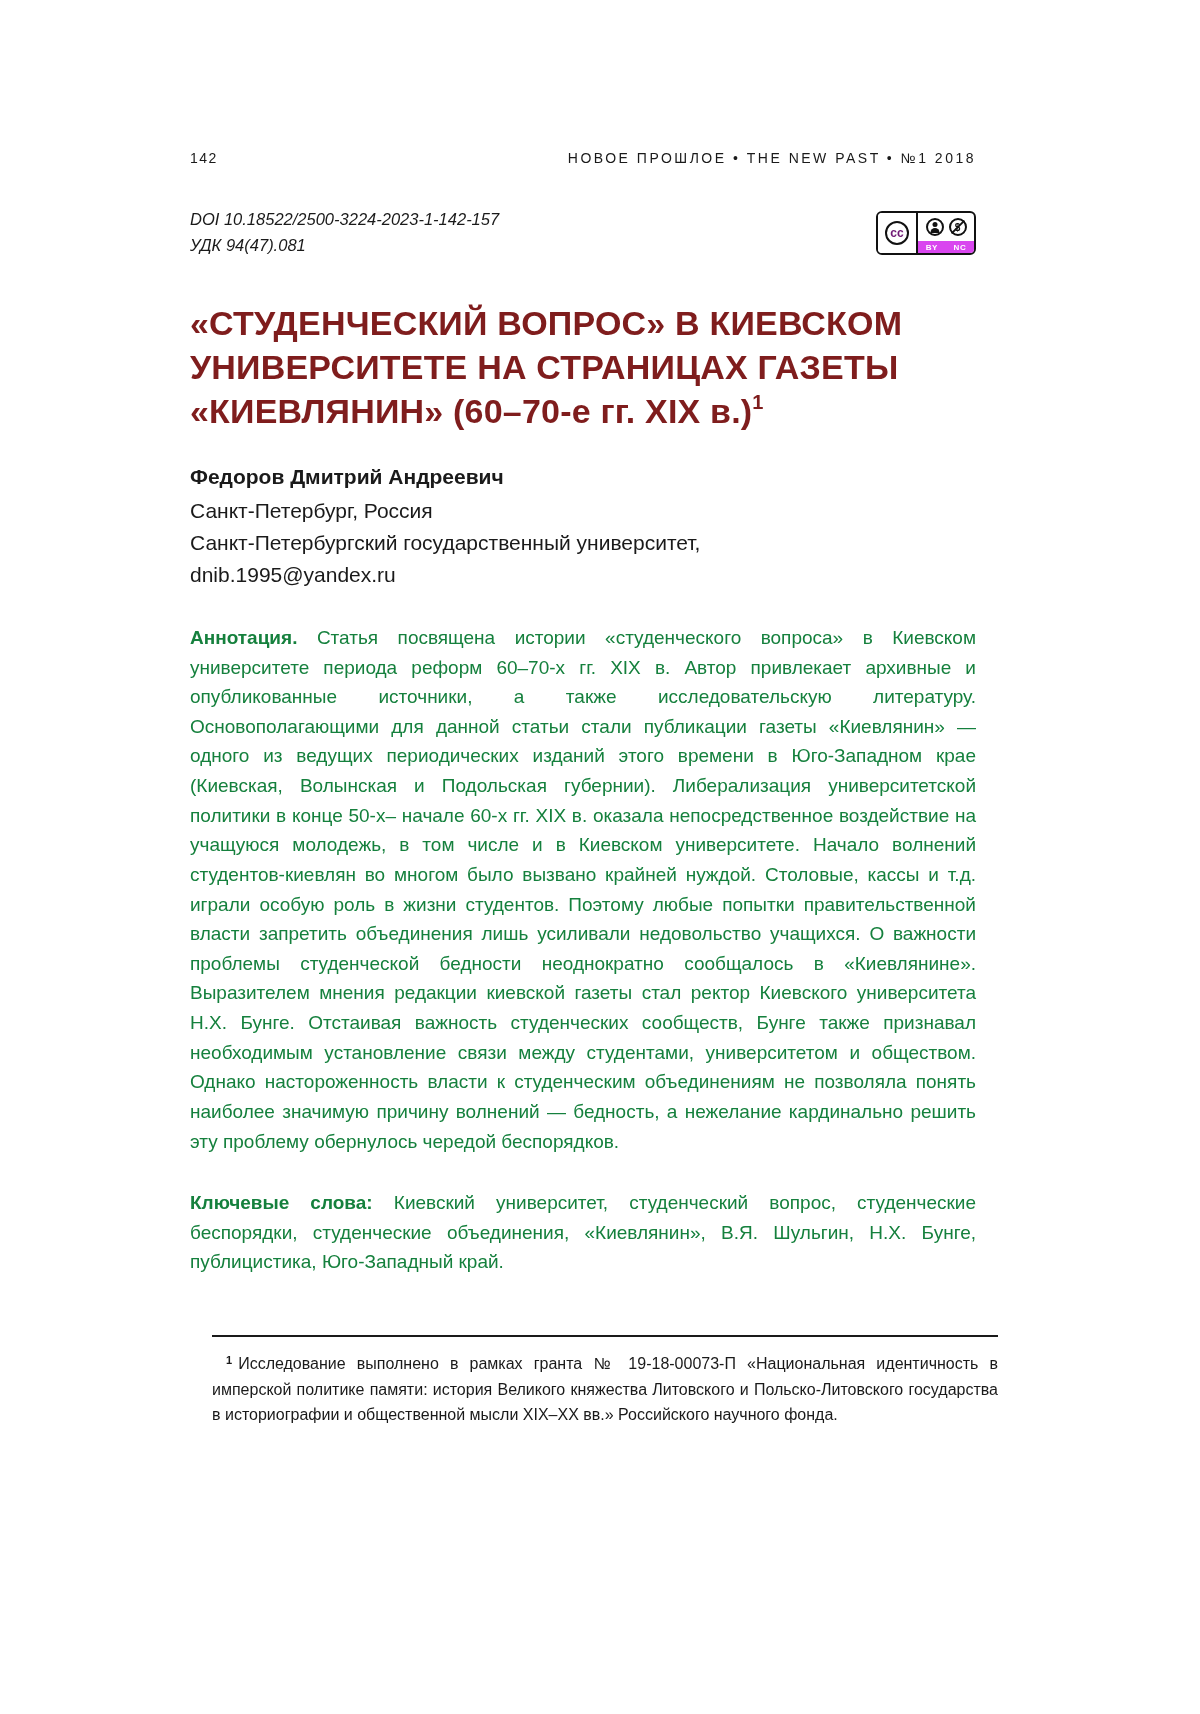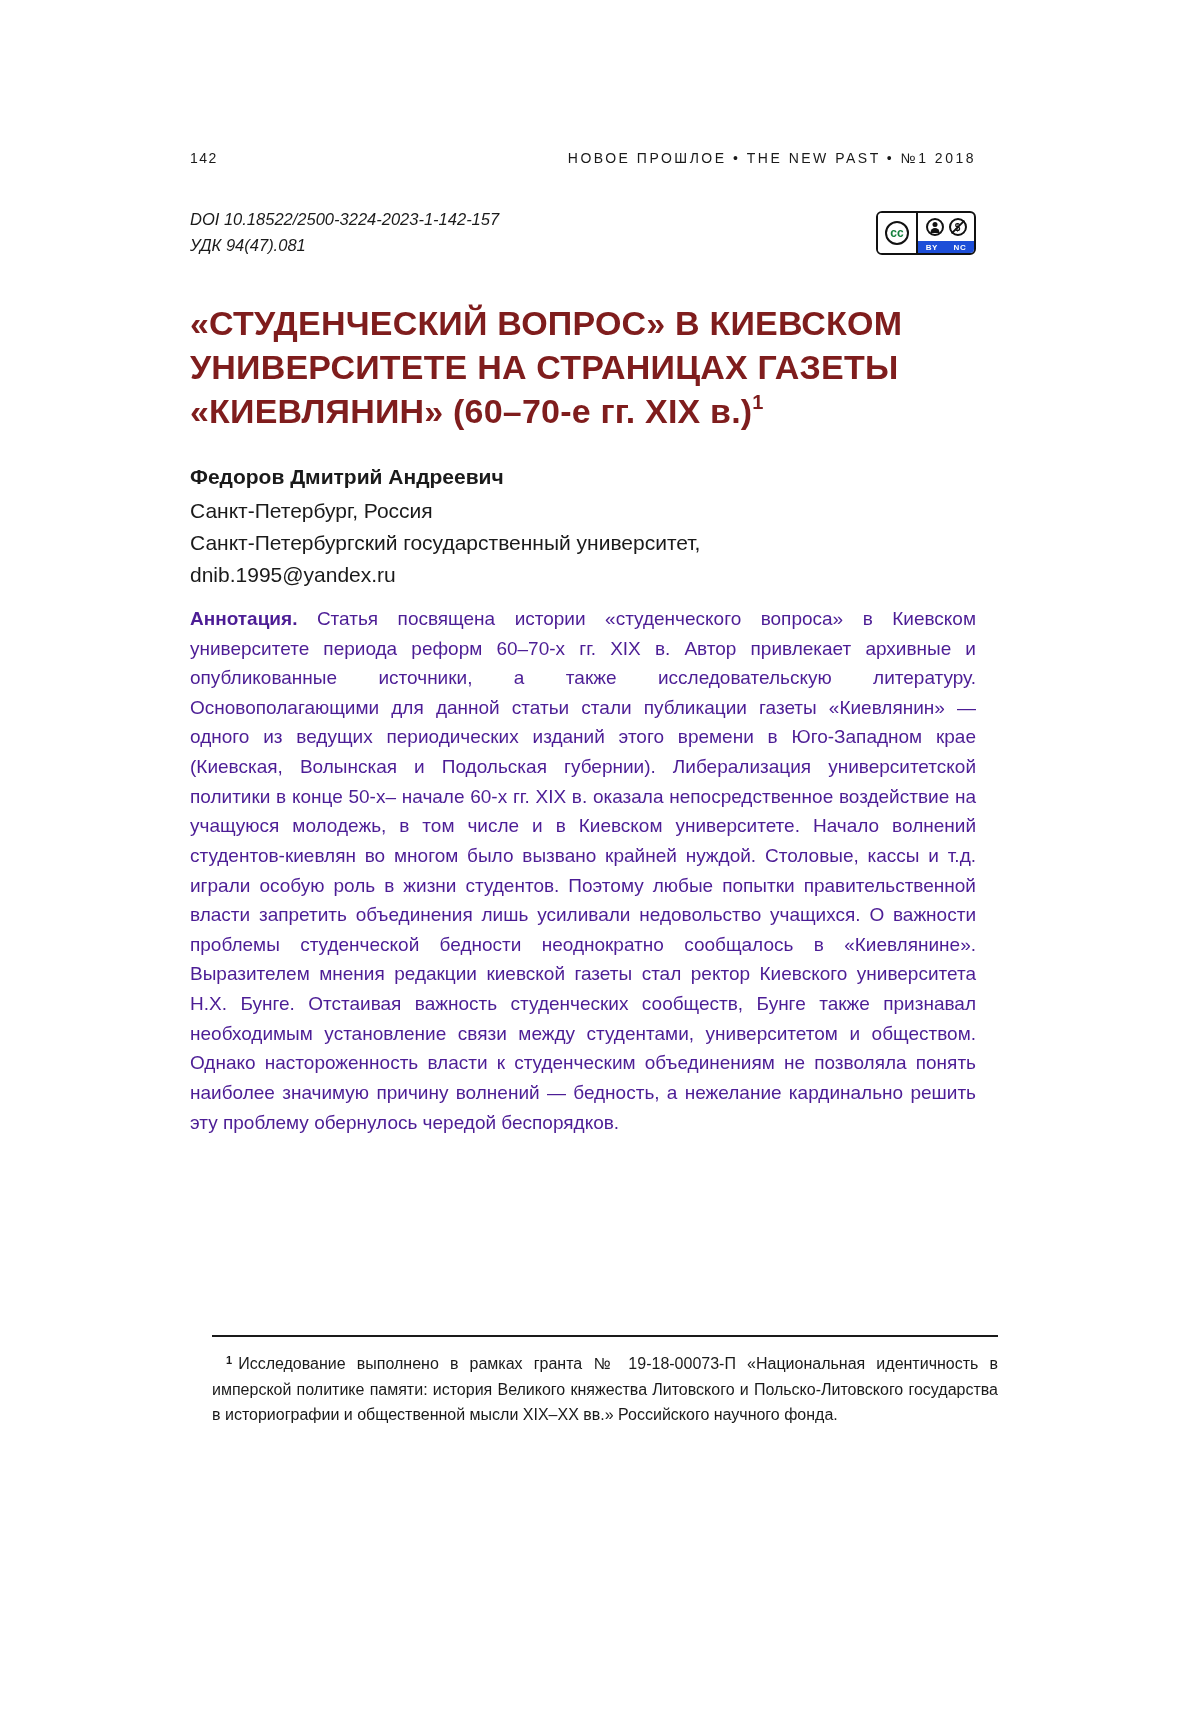--- a/index.html
+++ b/index.html
@@ -69,21 +69,21 @@
     background: #fff;
   }
   .cc-circle {
     width: 24px; height: 24px;
     border: 2.5px solid #111;
     border-radius: 50%;
     display: flex; align-items: center; justify-content: center;
     font-weight: bold;
     font-size: 12px;
     line-height: 1;
-    color: #15803d;
+    color: #701a75;
   }
   .cc-sect-icons { flex: 1; display: flex; flex-direction: column; }
   .icons-row {
     flex: 1;
     display: flex;
     align-items: center;
     justify-content: center;
     gap: 5px;
   }
   .mini-circle {
@@ -115,21 +115,21 @@
   .mini-circle.dollar::after {
     content: "";
     position: absolute;
     left: -2px; top: 6px;
     width: 18px; height: 2px;
     background: #111;
     transform: rotate(-45deg);
   }
   .cc-strip {
     height: 12px;
-    background: #1d4ed8;
+    background: #d946ef;
     color: #fff;
     display: flex;
     align-items: center;
     justify-content: space-around;
     font-size: 8px;
     font-weight: bold;
     letter-spacing: .5px;
   }
 
   
@@ -142,25 +142,25 @@
     color: #7f1d1d;
   }
   .title sup { font-size: 20px; vertical-align: 14px; }
 
   
   .author-block { margin-top: 28px; font-size: 21px; line-height: 1.52; }
   .author-name { font-weight: 700; margin-bottom: 2px; }
 
   
   .para {
-    margin-top: 13px;
+    margin-top: 32px;
     font-size: 19px;
     line-height: 1.56;
     text-align: justify;
-    color: #4c1d95;
+    color: #15803d;
   }
   .para .lead { font-weight: 700; }
 
   
   .footnote {
     position: absolute;
     left: 190px;
     width: 786px;
     top: 1335px;
     border-top: 2px solid #1a1a1a;
@@ -210,19 +210,20 @@
 
     <div class="author-block">
       <div class="author-name">Федоров Дмитрий Андреевич</div>
       <div>Санкт-Петербург, Россия</div>
       <div>Санкт-Петербургский государственный университет,</div>
       <div>dnib.1995@yandex.ru</div>
     </div>
 
     <p class="para"><span class="lead">Аннотация.</span><span> Статья посвящена истории «студенческого вопроса» в Киевском университете периода реформ 60–70-х гг. XIX в. Автор привлекает архивные и опубликованные источники, а также исследовательскую литературу. Основополагающими для данной статьи стали публикации газеты «Киевлянин» — одного из ведущих периодических изданий этого времени в Юго-Западном крае (Киевская, Волынская и Подольская губернии). Либерализация университетской политики в конце 50-х– начале 60-х гг. XIX в. оказала непосредственное воздействие на учащуюся молодежь, в том числе и в Киевском университете. Начало волнений студентов-киевлян во многом было вызвано крайней нуждой. Столовые, кассы и т.д. играли особую роль в жизни студентов. Поэтому любые попытки правительственной власти запретить объединения лишь усиливали недовольство учащихся. О важности проблемы студенческой бедности неоднократно сообщалось в «Киевлянине». Выразителем мнения редакции киевской газеты стал ректор Киевского университета Н.Х. Бунге. Отстаивая важность студенческих сообществ, Бунге также признавал необходимым установление связи между студентами, университетом и обществом. Однако настороженность власти к студенческим объединениям не позволяла понять наиболее значимую причину волнений — бедность, а нежелание кардинально решить эту проблему обернулось чередой беспорядков.</span></p>
 
+    <p class="para"><span class="lead">Ключевые слова:</span><span> Киевский университет, студенческий вопрос, студенческие беспорядки, студенческие объединения, «Киевлянин», В.Я. Шульгин, Н.Х. Бунге, публицистика, Юго-Западный край.</span></p>
 
   </div>
 
   <div class="footnote">
     <div class="fn-text-wrap"><sup>1</sup><span>Исследование выполнено в рамках гранта № 19-18-00073-П «Национальная идентичность в имперской политике памяти: история Великого княжества Литовского и Польско-Литовского государства в историографии и общественной мысли XIX–XX вв.» Российского научного фонда.</span></div>
   </div>
 </div>
 
 </body></html>

